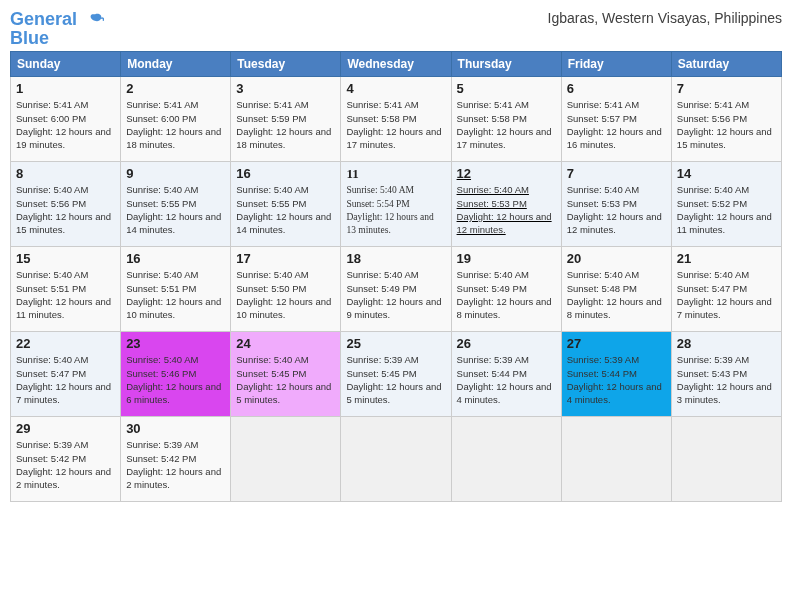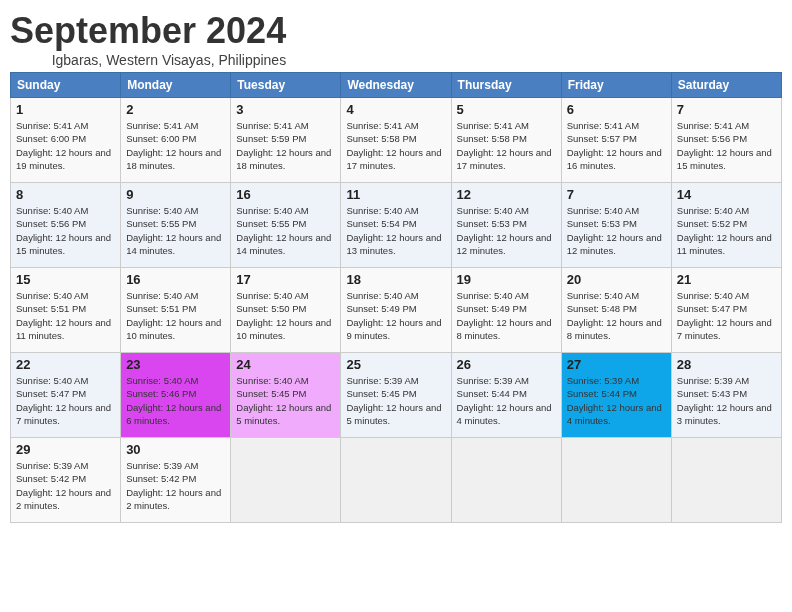--- a/index.html
+++ b/index.html
@@ -79,22 +79,35 @@
       line-height: 1.4;
     }
     .empty-cell {
       background: #f0f0f0 !important;
     }
   </style>
 </head>
 <body>
 
 <div class="header">
+  <div class="logo">
+    <div class="logo-line">
+      <div>
+        <div style="font-size:18px;font-weight:bold;color:#333;line-height:1;">
+          <span style="color:#4a90d9;">General</span>
+          <svg style="display:inline;vertical-align:middle;" width="22" height="18" viewBox="0 0 30 24">
+            <path d="M18 4 C22 2, 28 5, 26 10 C24 15, 18 14, 15 12 C12 10, 10 6, 14 4 Z" fill="#4a90d9"></path>
+            <path d="M26 10 C28 8, 30 10, 29 13" fill="none" stroke="#4a90d9" stroke-width="2"></path>
+          </svg>
+        </div>
+        <div style="font-size:18px;font-weight:bold;color:#4a90d9;line-height:1;">Blue</div>
+      </div>
+    </div>
+  </div>
   <div class="title-block">
-    <div class="month-title">September 2024</div>
     <div class="location">Igbaras, Western Visayas, Philippines</div>
   </div>
 </div>
 
 <table class="calendar">
   <thead>
     <tr>
     <th>Sunday</th>
         <th>Monday</th>
         <th>Tuesday</th>
@@ -141,25 +154,25 @@
 <div class="day-info">Sunrise: 5:40 AM<br>Sunset: 5:56 PM<br>Daylight: 12 hours and 15 minutes.</div>
         </td>
         <td style="background: rgb(238, 243, 249);">
           <span class="day-num">9</span>
 <div class="day-info">Sunrise: 5:40 AM<br>Sunset: 5:55 PM<br>Daylight: 12 hours and 14 minutes.</div>
         </td>
         <td style="background: rgb(238, 243, 249);">
           <span class="day-num">16</span>
 <div class="day-info">Sunrise: 5:40 AM<br>Sunset: 5:55 PM<br>Daylight: 12 hours and 14 minutes.</div>
         </td>
-        <td style="background: rgb(238, 243, 249);">
+        <td style="background: rgb(238, 243, 249); font-family: Liberation Serif, serif;">
           <span class="day-num">11</span>
 <div class="day-info">Sunrise: 5:40 AM<br>Sunset: 5:54 PM<br>Daylight: 12 hours and 13 minutes.</div>
         </td>
-        <td style="background: rgb(238, 243, 249);">
+        <td style="background: rgb(238, 243, 249); text-decoration: underline;">
           <span class="day-num">12</span>
 <div class="day-info">Sunrise: 5:40 AM<br>Sunset: 5:53 PM<br>Daylight: 12 hours and 12 minutes.</div>
         </td>
         <td style="background: rgb(238, 243, 249);">
           <span class="day-num">7</span>
 <div class="day-info">Sunrise: 5:40 AM<br>Sunset: 5:53 PM<br>Daylight: 12 hours and 12 minutes.</div>
         </td>
         <td style="background: rgb(238, 243, 249);">
           <span class="day-num">14</span>
 <div class="day-info">Sunrise: 5:40 AM<br>Sunset: 5:52 PM<br>Daylight: 12 hours and 11 minutes.</div>

